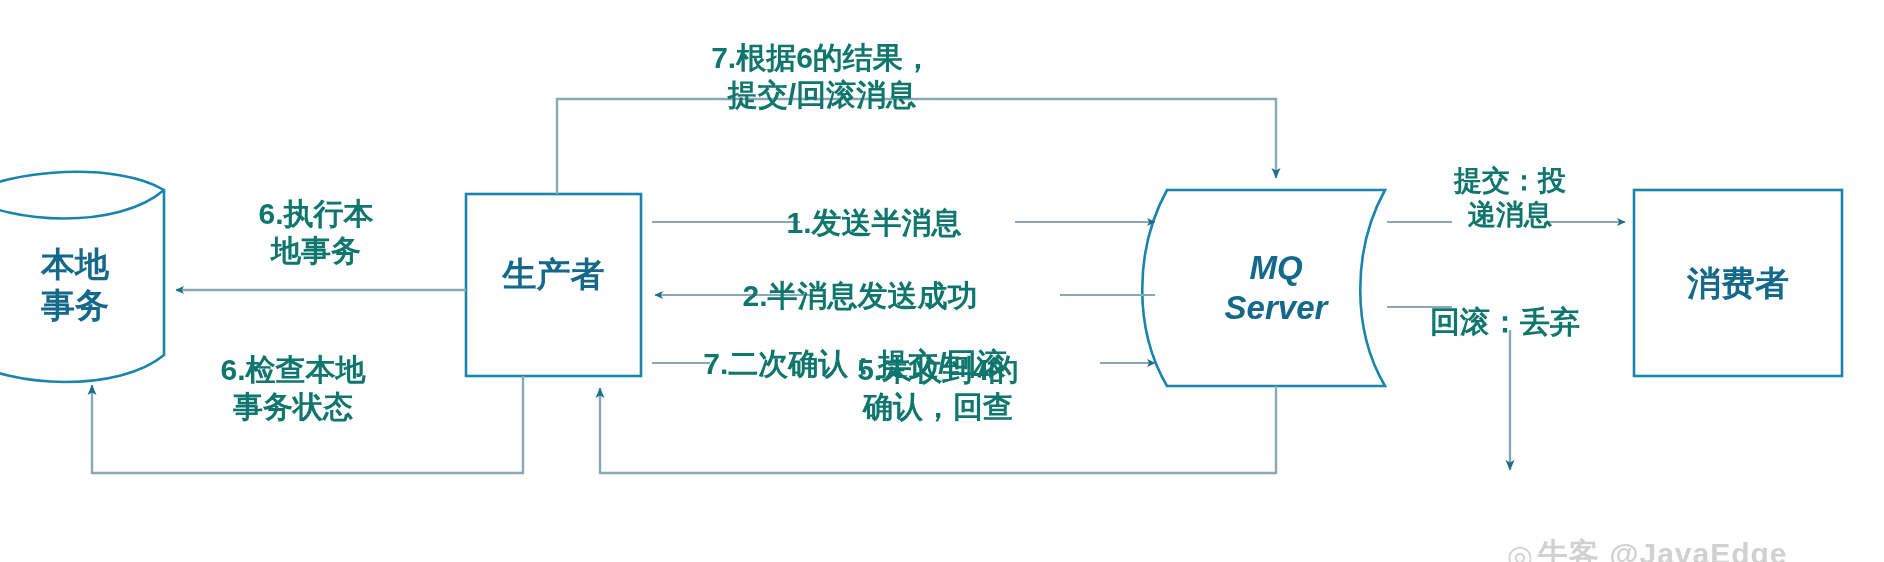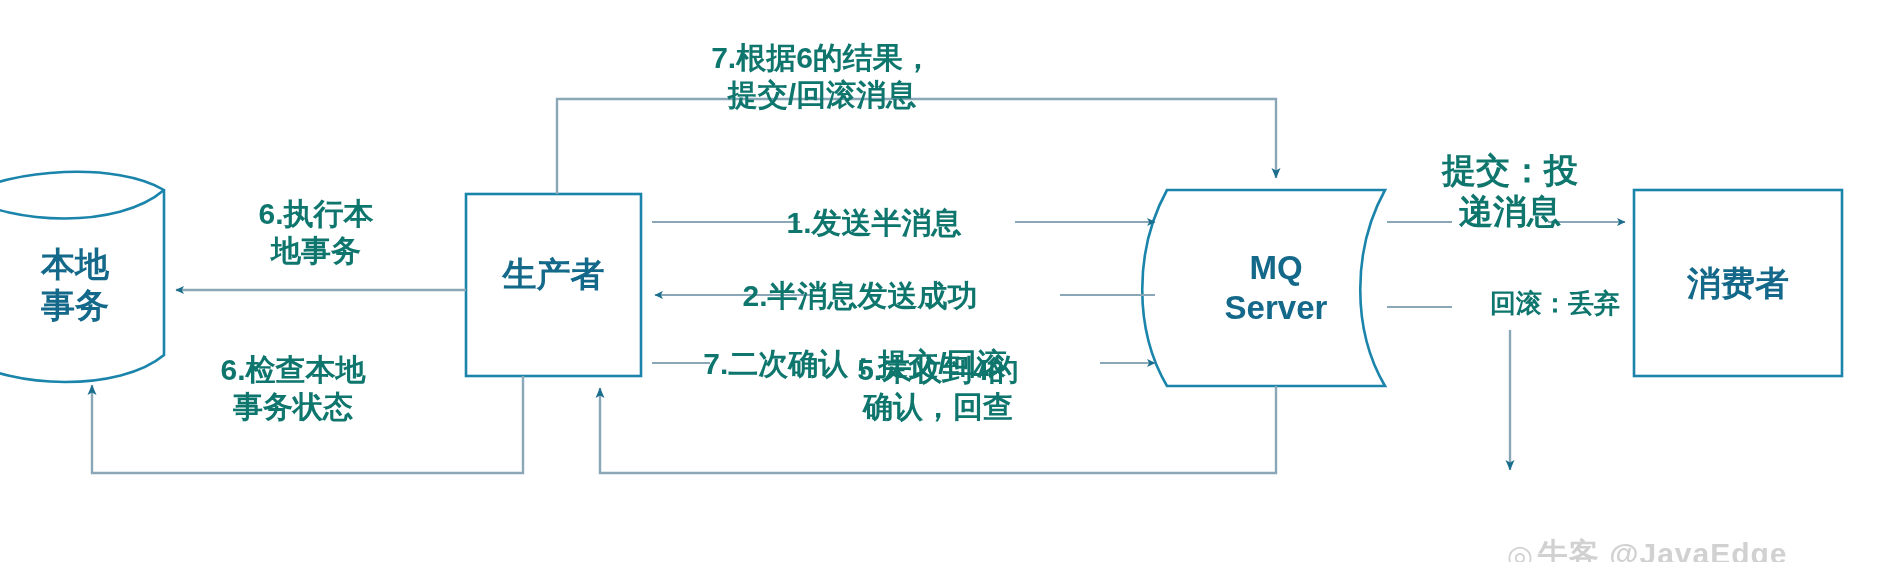--- a/index.html
+++ b/index.html
@@ -90,21 +90,21 @@
   <path d="M 1387,307 L 1452,307" fill="none" stroke="#8aa7b8" stroke-width="2.2"></path>
   <path d="M 1510,330 L 1510,470" fill="none" stroke="#8aa7b8" stroke-width="2.4" marker-end="url(#arrHeadLight)"></path>
 
 </svg>
 
 <div class="node-label" style="left:-10px;top:215px;width:170px;height:140px;font-size:34px;">本地
 事务</div>
 
 <div class="node-label" style="left:466px;top:194px;width:175px;height:161px;font-size:34px;">生产者</div>
 
-<div class="node-label" style="left:1167px;top:190px;width:218px;height:196px;font-size:33px;">MQ
+<div class="node-label" style="left:1167px;top:190px;width:218px;height:196px;font-size:33px;font-style:italic;">MQ
 Server</div>
 
 <div class="node-label" style="left:1634px;top:190px;width:208px;height:186px;font-size:34px;">消费者</div>
 
 <div class="lbl" style="left:622px;top:40px;width:400px;font-size:30px;">7.根据6的结果，
 提交/回滚消息</div>
 
 <div class="lbl" style="left:186px;top:196px;width:260px;font-size:30px;">6.执行本
 地事务</div>
 
@@ -113,20 +113,20 @@
 <div class="lbl" style="left:642px;top:278px;width:436px;font-size:30px;">2.半消息发送成功</div>
 
 <div class="lbl" style="left:600px;top:346px;width:510px;font-size:30px;">7.二次确认：提交/回滚</div>
 
 <div class="lbl" style="left: 640px; width: 596px; font-size: 30px; top: 352px;">5.未收到4的
 确认，回查</div>
 
 <div class="lbl" style="left:83px;top:352px;width:420px;font-size:30px;">6.检查本地
 事务状态</div>
 
-<div class="lbl" style="left:1400px;top:150px;width:220px;font-size:34px;">提交：投
+<div class="lbl" style="left:1400px;top:164px;width:220px;font-size:28px;">提交：投
 递消息</div>
 
-<div class="lbl" style="left:1390px;top:288px;width:230px;font-size:26px;text-align:right;">回滚：丢弃</div>
+<div class="lbl" style="left:1390px;top:304px;width:230px;font-size:30px;">回滚：丢弃</div>
 
 <div class="wm" style="left:1488px;top:500px;">
   <span class="wm-logo">◎</span><span>牛客 @JavaEdge</span>
 </div>
 
 </body></html>

